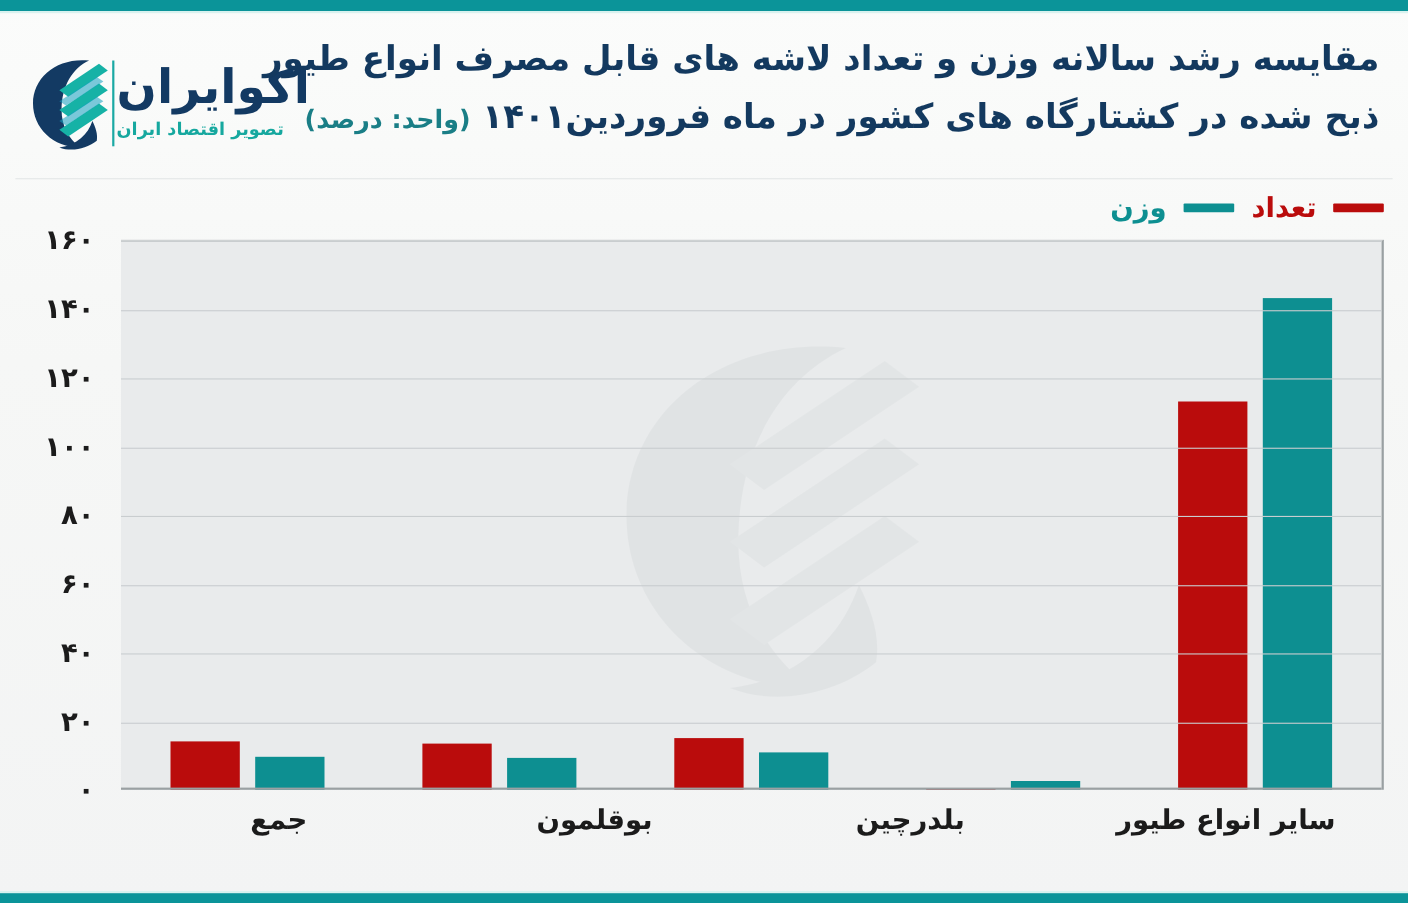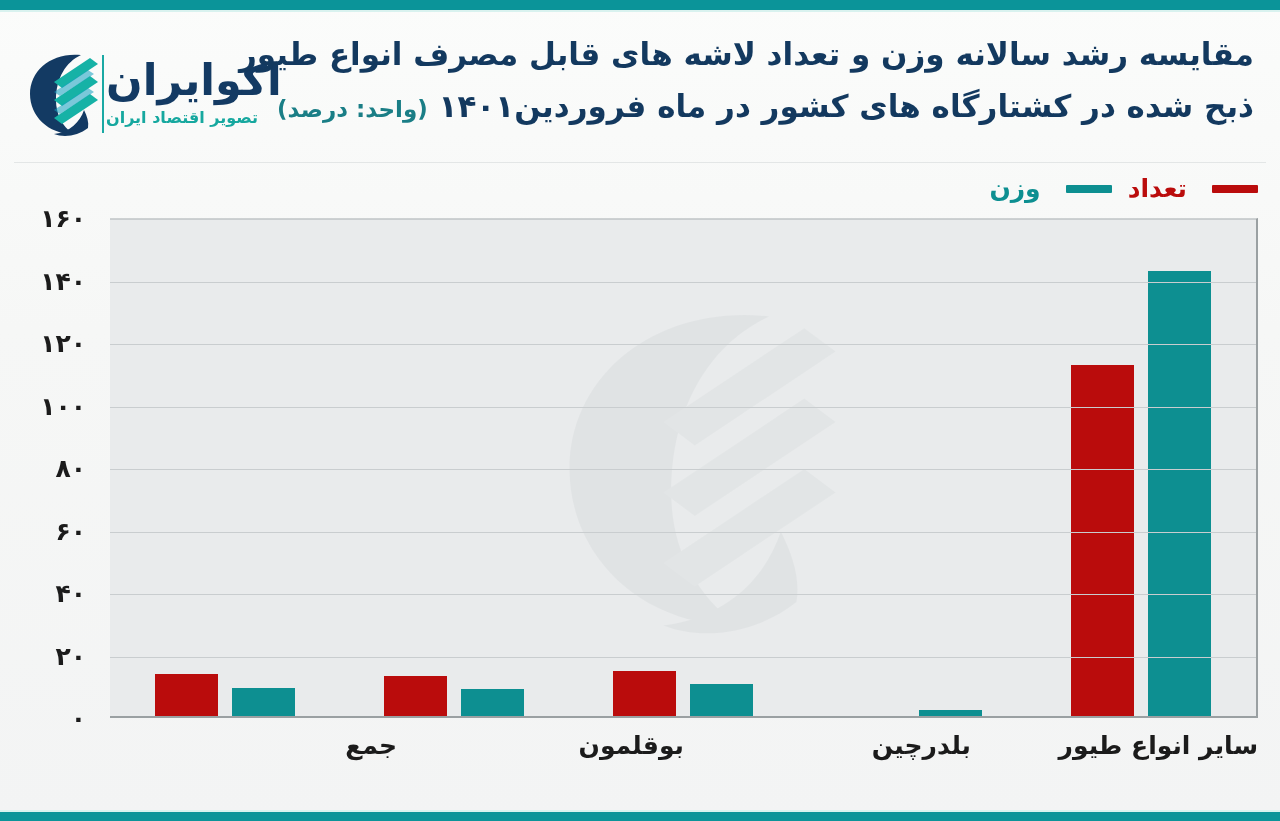--- a/index.html
+++ b/index.html
@@ -151,21 +151,21 @@
     flex-direction: row;
     align-items: center;
     gap: 16px;
     direction: rtl;
   }
 
   .legend-item {
     display: flex;
     flex-direction: row;
     align-items: center;
-    gap: 25px;
+    gap: 15px;
   }
 
   .legend-swatch {
     width: 46px;
     height: 8px;
     border-radius: 1px;
     display: inline-block;
   }
 
   .legend-label {
@@ -273,20 +273,21 @@
     top: 728px;
     left: 110px;
     width: 1148px;
     height: 74px;
     display: flex;
     flex-direction: row-reverse;
   }
 
   .xtick {
     flex: 1 1 0;
+    text-align: center;
     font-size: 25px;
     font-weight: 700;
     color: #1b1b1b;
     line-height: 1.3;
     direction: rtl;
     padding-top: 2px;
   }
 </style>
 </head>
 <body>

